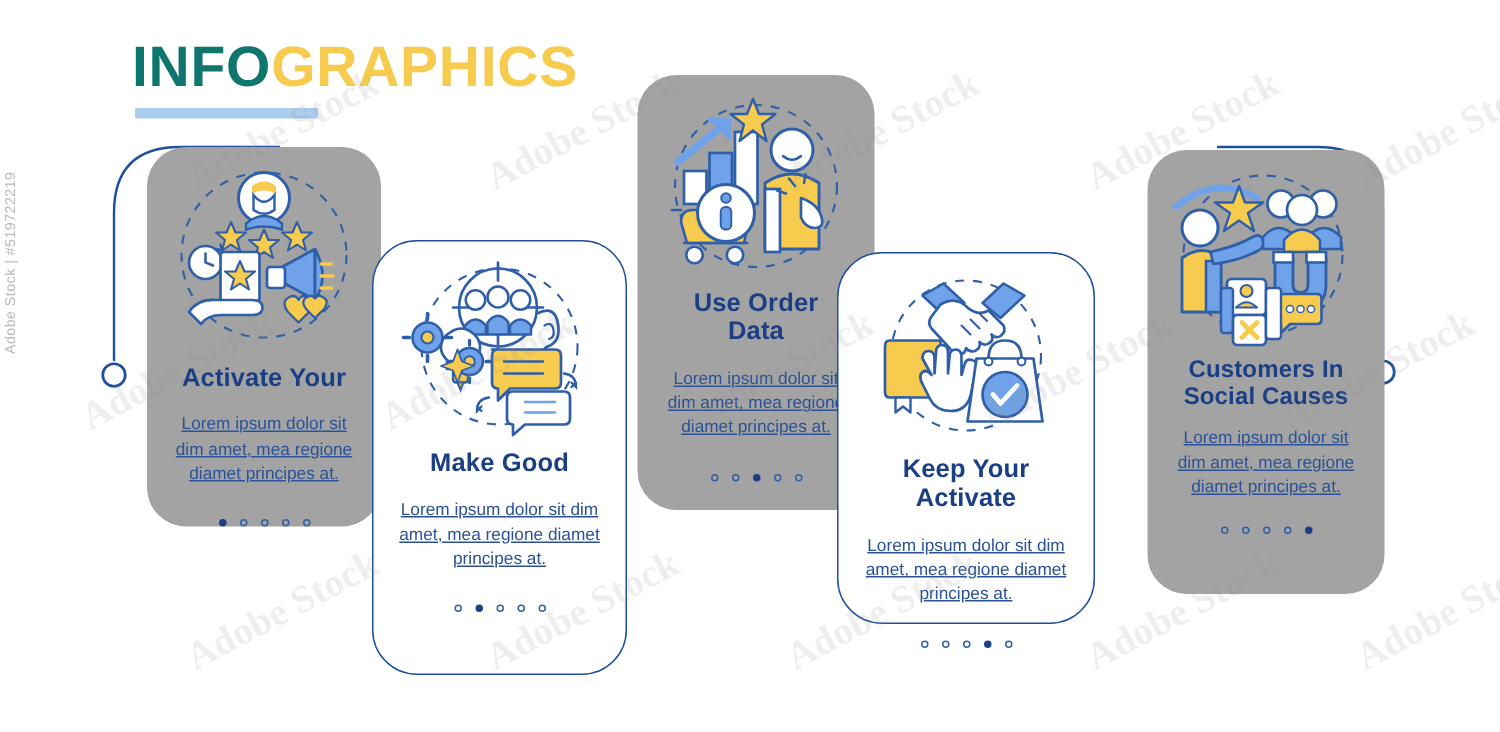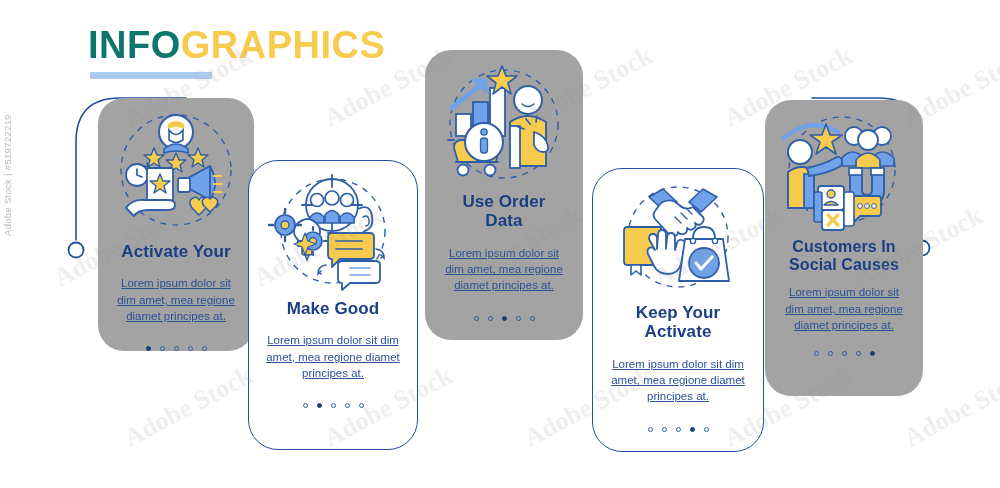--- a/index.html
+++ b/index.html
@@ -235,21 +235,21 @@
       <div class="dots" style="margin-top:22px;">
         <span class="dot off"></span>
         <span class="dot off"></span>
         <span class="dot on"></span>
         <span class="dot off"></span>
         <span class="dot off"></span>
       </div>
     </div>
   </div>
 
-  <div class="card outlined" style="left:592px;top:168px;width:172px;height:284px;">
+  <div class="card outlined" style="left:558px;top:168px;width:172px;height:248px;">
     <div class="card-inner" style="padding-top:14px;">
       <div class="icon-box">
         <svg width="130" height="112" viewBox="0 0 130 112">
           <circle cx="65" cy="54" r="50" fill="none" stroke="#2f5fa8" stroke-width="1.4" stroke-dasharray="6 6"></circle>
 
           <path d="M36 14 l14 -8 l14 13 l-12 10 z" fill="#6fa2e8" stroke="#2f5fa8" stroke-width="1.7" stroke-linejoin="round"></path>
           <path d="M104 14 l-14 -8 l-14 13 l12 10 z" fill="#6fa2e8" stroke="#2f5fa8" stroke-width="1.7" stroke-linejoin="round"></path>
           <path d="M48 20 q10 -6 18 2 q7 6 14 2 l10 10 q2 4 -2 7 q-3 2 -6 -1 q2 4 -2 6 q-3 2 -6 -1 q1 4 -3 6 q-4 1 -6 -2 q0 4 -5 4 q-4 0 -6 -4 l-12 -13 q-3 -4 0 -8 z" fill="#fff" stroke="#2f5fa8" stroke-width="1.8" stroke-linejoin="round"></path>
           <path d="M62 34 l6 6 M68 30 l6 6 M74 26 l5 5" stroke="#2f5fa8" stroke-width="1.4" stroke-linecap="round"></path>
 

